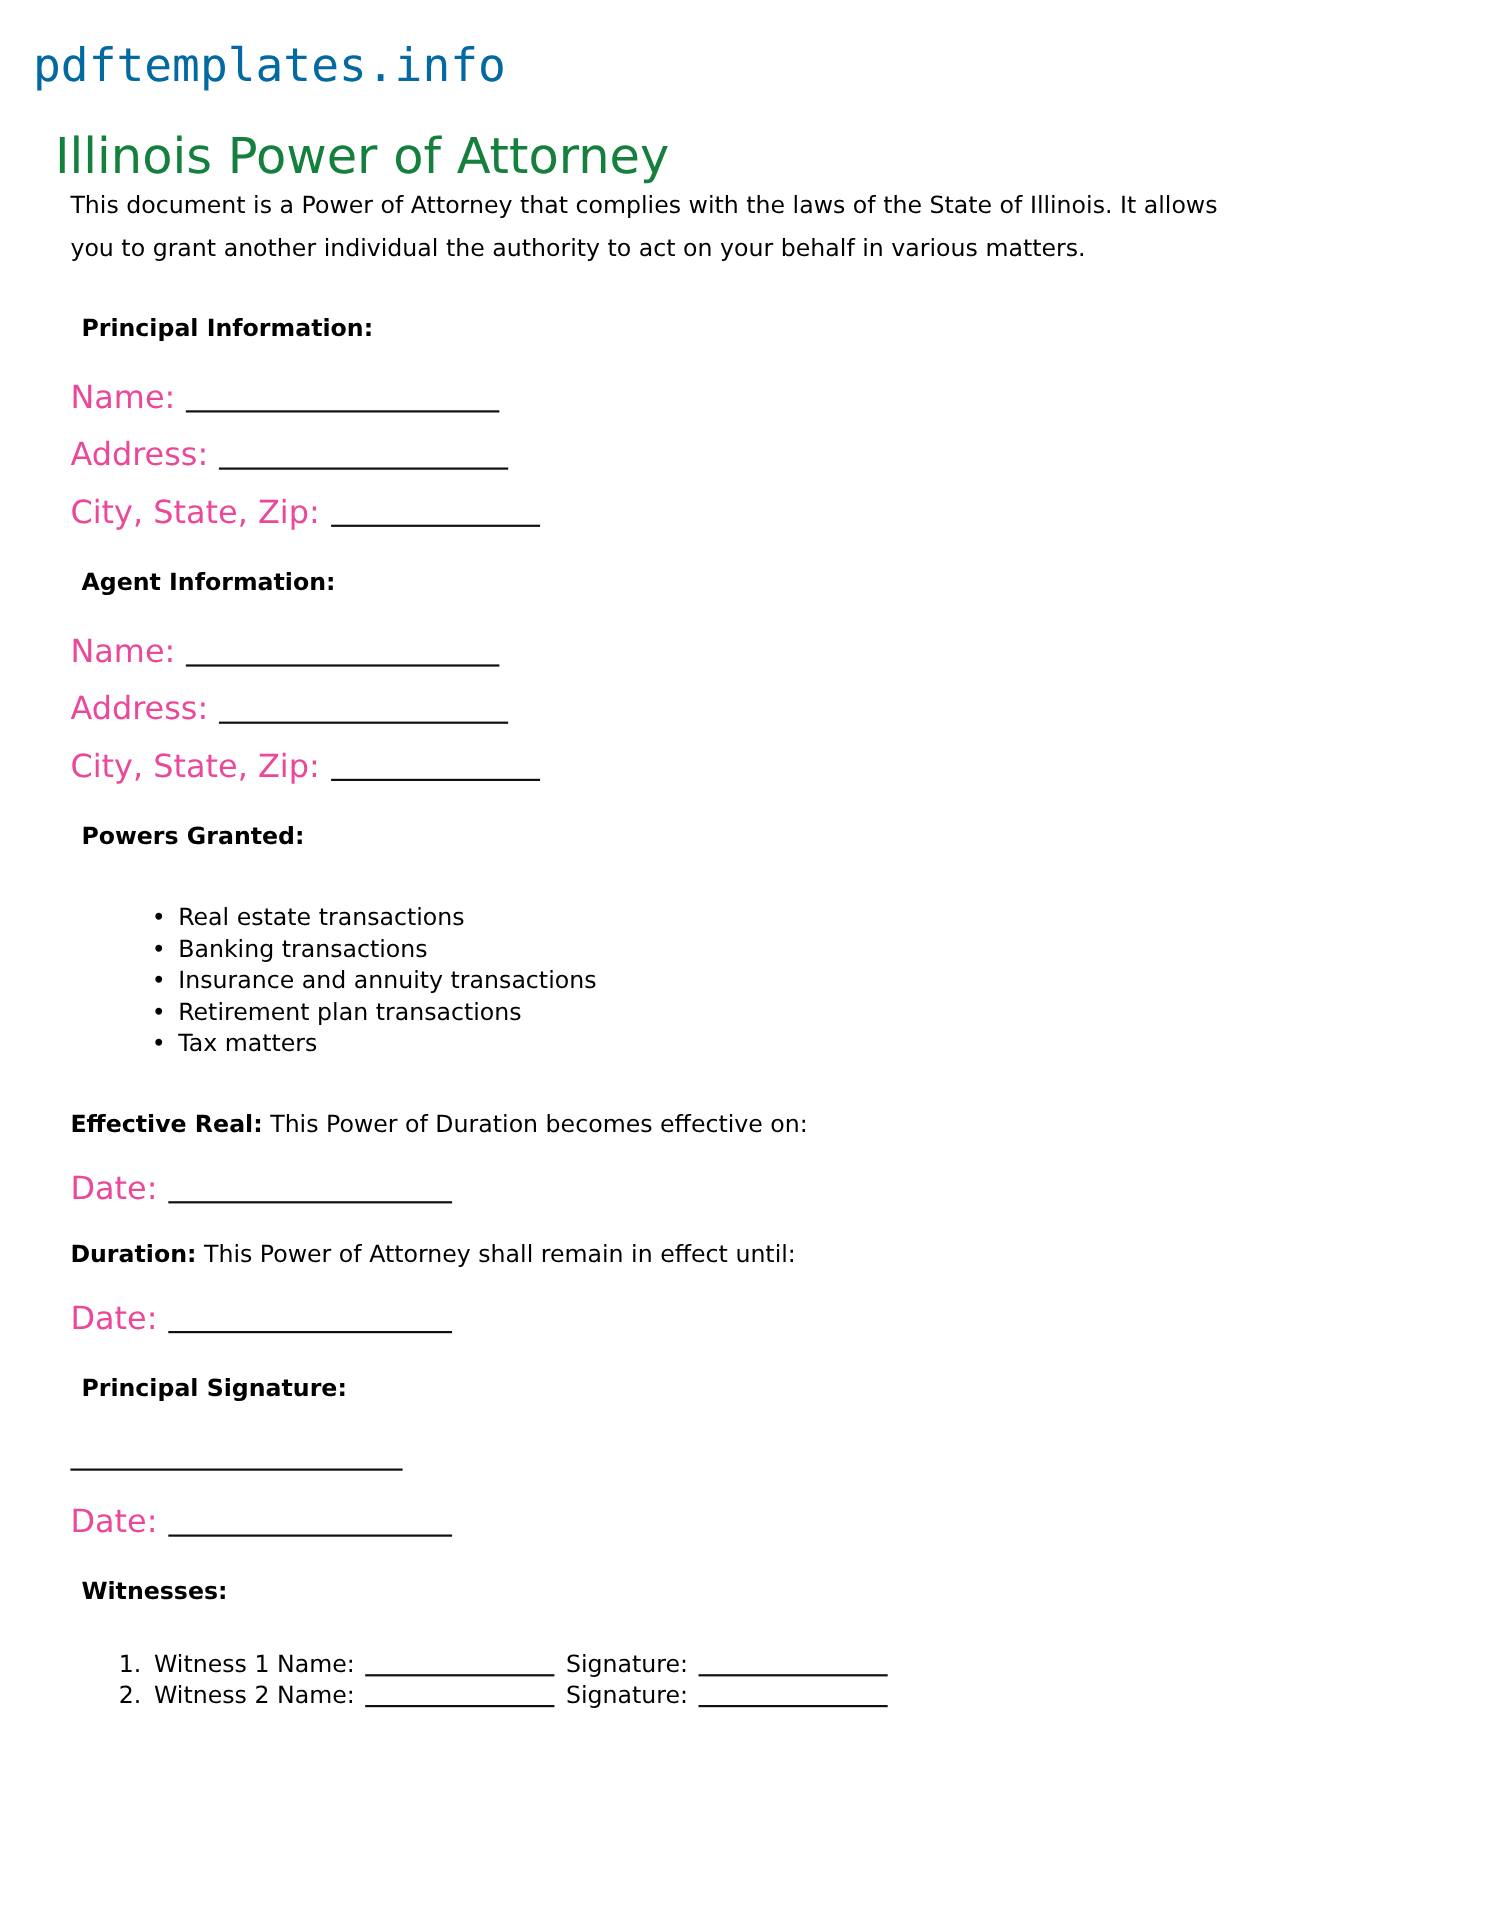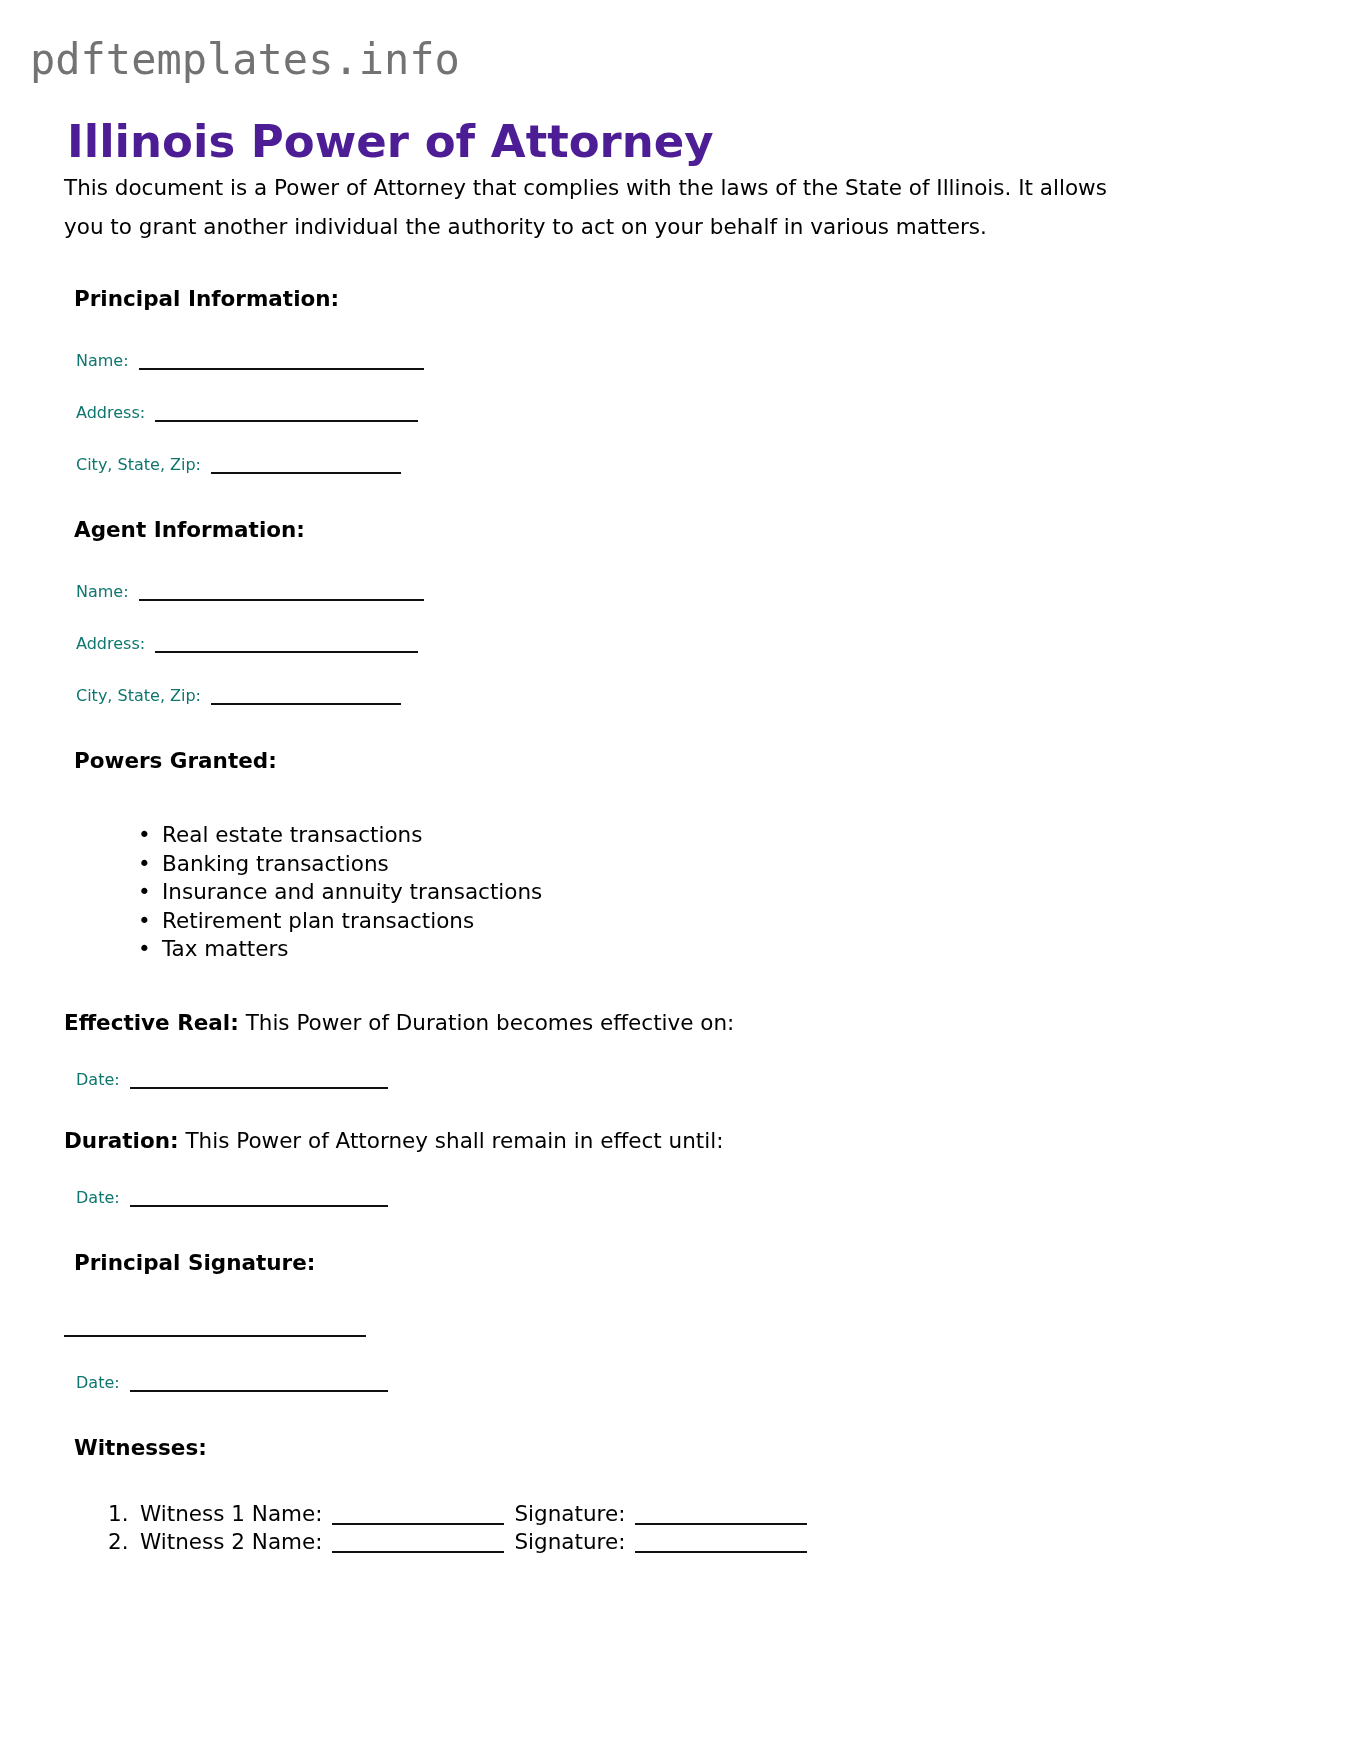--- a/index.html
+++ b/index.html
@@ -23,34 +23,34 @@
     box-sizing: border-box;
     overflow: hidden;
   }
   .watermark {
     position: absolute;
     left: 30px;
     top: 36px;
     font-family: "DejaVu Sans Mono", monospace;
     font-size: 42px;
     line-height: 48px;
-    color: #737373;
+    color: #0369a1;
     letter-spacing: 0px;
     white-space: nowrap;
     user-select: none;
   }
   .doc-title {
     position: absolute;
-    left: 67px;
+    left: 50px;
     top: 85px;
     font-family: "DejaVu Sans", sans-serif;
-    font-weight: bold;
+    font-weight: normal;
     font-size: 45px;
     line-height: 54px;
-    color: #4c1d95;
+    color: #15803d;
     white-space: nowrap;
   }
   .content {
     position: absolute;
     left: 64px;
     top: 168px;
     width: 1085px;
     font-size: 21.5px;
     line-height: 28px;
   }
@@ -66,25 +66,24 @@
   .spacer-head { height: 27px; }
   h3.section-head {
     margin: 10px;
     padding: 0;
     font-size: 21.5px;
     line-height: 28px;
     font-weight: bold;
     color: #000000;
   }
   .field-line {
-    font-size: 16px;
+    font-size: 29px;
     line-height: 28px;
     white-space: nowrap;
-    color: #0f766e;
-    margin-left: 12px;
+    color: #ec4899;
   }
   .blank {
     display: inline-block;
     border-bottom: 2.5px solid #111111;
     vertical-align: -4px;
     height: 0;
   }
   .blank-lg { width: 285px; }
   .blank-md { width: 263px; }
   .blank-sm { width: 190px; }

